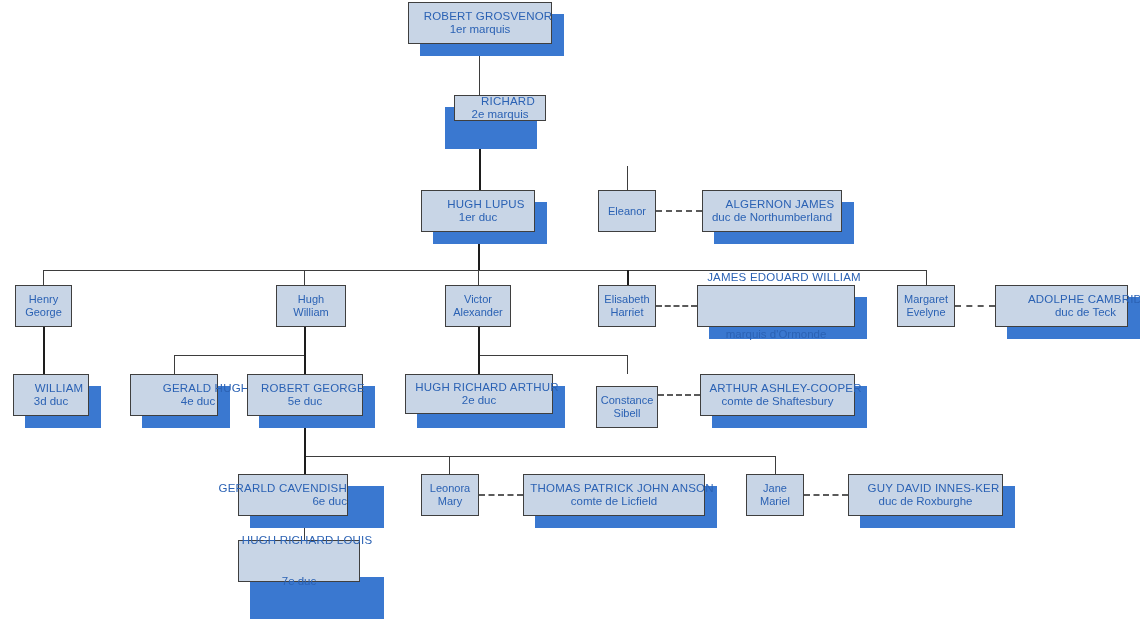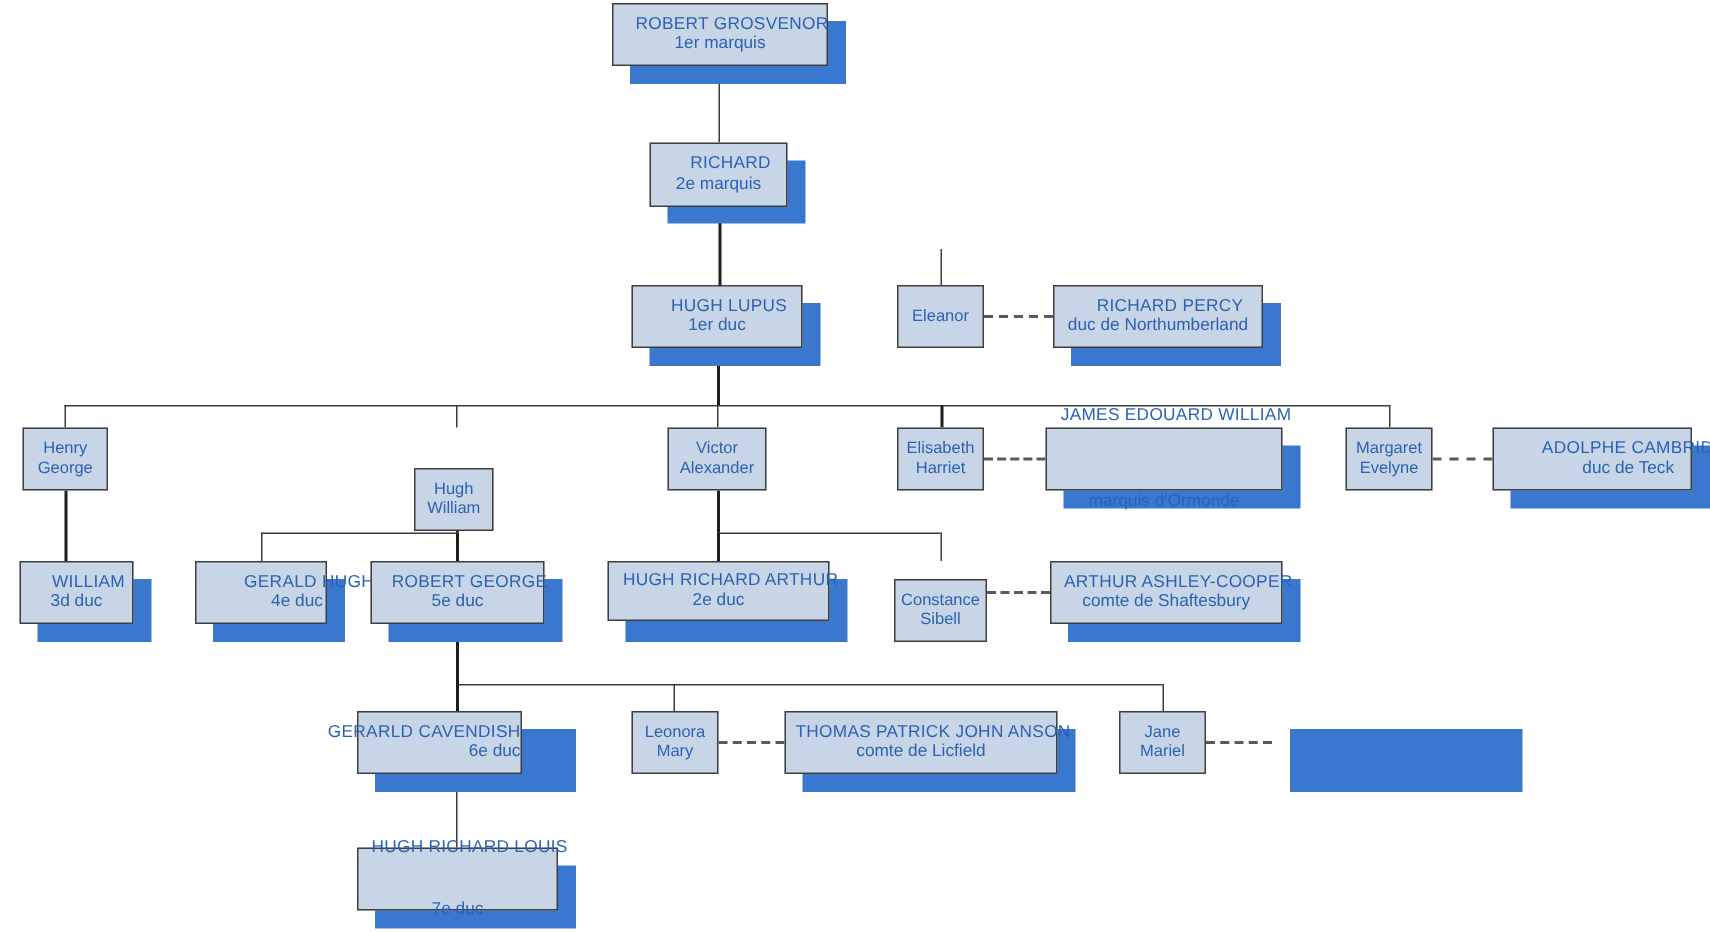--- a/index.html
+++ b/index.html
@@ -94,42 +94,42 @@
     <div class="dash" style="left: 955px; top: 305px; width: 40px;"></div>
     <div class="dash" style="left: 658px; top: 394px; width: 42px;"></div>
     <div class="dash" style="left: 479px; top: 494px; width: 44px;"></div>
     <div class="dash" style="left: 804px; top: 494px; width: 44px;"></div>
     <div class="shadow" style="left: 420px; top: 14px; width: 144px; height: 42px;"></div>
     <div class="node big" style="left: 408px; top: 2px; width: 144px; height: 42px;">
       <span class="l1">ROBERT GROSVENOR</span>
       <span class="l2">1er marquis</span>
     </div>
     <div class="shadow" style="left: 445px; top: 107px; width: 92px; height: 42px;"></div>
-    <div class="node big" style="left: 433px; top: 95px; width: 92px; height: 43px; align-items: center;">
+    <div class="node big" style="left: 454px; top: 95px; width: 92px; height: 26px; align-items: center;">
       <span class="l1">RICHARD</span>
       <span class="l2">2e marquis</span>
     </div>
     <div class="shadow" style="left: 433px; top: 202px; width: 114px; height: 42px;"></div>
     <div class="node big" style="left: 421px; top: 190px; width: 114px; height: 42px;">
       <span class="l1">HUGH LUPUS</span>
       <span class="l2">1er duc</span>
     </div>
     <div class="node small" style="left: 598px; top: 190px; width: 58px; height: 42px;">
       <span class="l1">Eleanor</span>
     </div>
     <div class="shadow" style="left: 714px; top: 202px; width: 140px; height: 42px;"></div>
     <div class="node big" style="left: 702px; top: 190px; width: 140px; height: 42px;">
-      <span class="l1">RICHARD PERCY</span>
+      <span class="l1">ALGERNON JAMES</span>
       <span class="l2">duc de Northumberland</span>
     </div>
     <div class="node small" style="left: 15px; top: 285px; width: 57px; height: 42px;">
       <span class="l1">Henry</span>
       <span class="l2">George</span>
     </div>
-    <div class="node small" style="left: 276px; top: 285px; width: 53px; height: 42px; margin-top: 27px;">
+    <div class="node small" style="left: 276px; top: 285px; width: 70px; height: 42px;">
       <span class="l1">Hugh</span>
       <span class="l2">William</span>
     </div>
     <div class="node small" style="left: 445px; top: 285px; width: 66px; height: 42px;">
       <span class="l1">Victor</span>
       <span class="l2">Alexander</span>
     </div>
     <div class="node small" style="left: 598px; top: 285px; width: 58px; height: 42px;">
       <span class="l1">Elisabeth</span>
       <span class="l2">Harriet</span>
@@ -189,18 +189,22 @@
     <div class="shadow" style="left: 535px; top: 486px; width: 182px; height: 42px;"></div>
     <div class="node big" style="left: 523px; top: 474px; width: 182px; height: 42px;">
       <span class="l1">THOMAS PATRICK JOHN ANSON</span>
       <span class="l2">comte de Licfield</span>
     </div>
     <div class="node small" style="left: 746px; top: 474px; width: 58px; height: 42px;">
       <span class="l1">Jane</span>
       <span class="l2">Mariel</span>
     </div>
     <div class="shadow" style="left: 860px; top: 486px; width: 155px; height: 42px;"></div>
+    <div class="node big" style="left: 848px; top: 474px; width: 155px; height: 42px;">
+      <span class="l1">GUY DAVID INNES-KER</span>
+      <span class="l2">duc de Roxburghe</span>
+    </div>
     <div class="shadow" style="left: 250px; top: 577px; width: 134px; height: 42px;"></div>
-    <div class="node big" style="left: 238px; top: 565px; width: 134px; height: 42px; gap: 28px;">
+    <div class="node big" style="left: 238px; top: 540px; width: 122px; height: 42px; gap: 28px;">
       <span class="l1">HUGH RICHARD LOUIS</span>
       <span class="l2">7e duc</span>
     </div>
   </div>
 
 </body></html>

